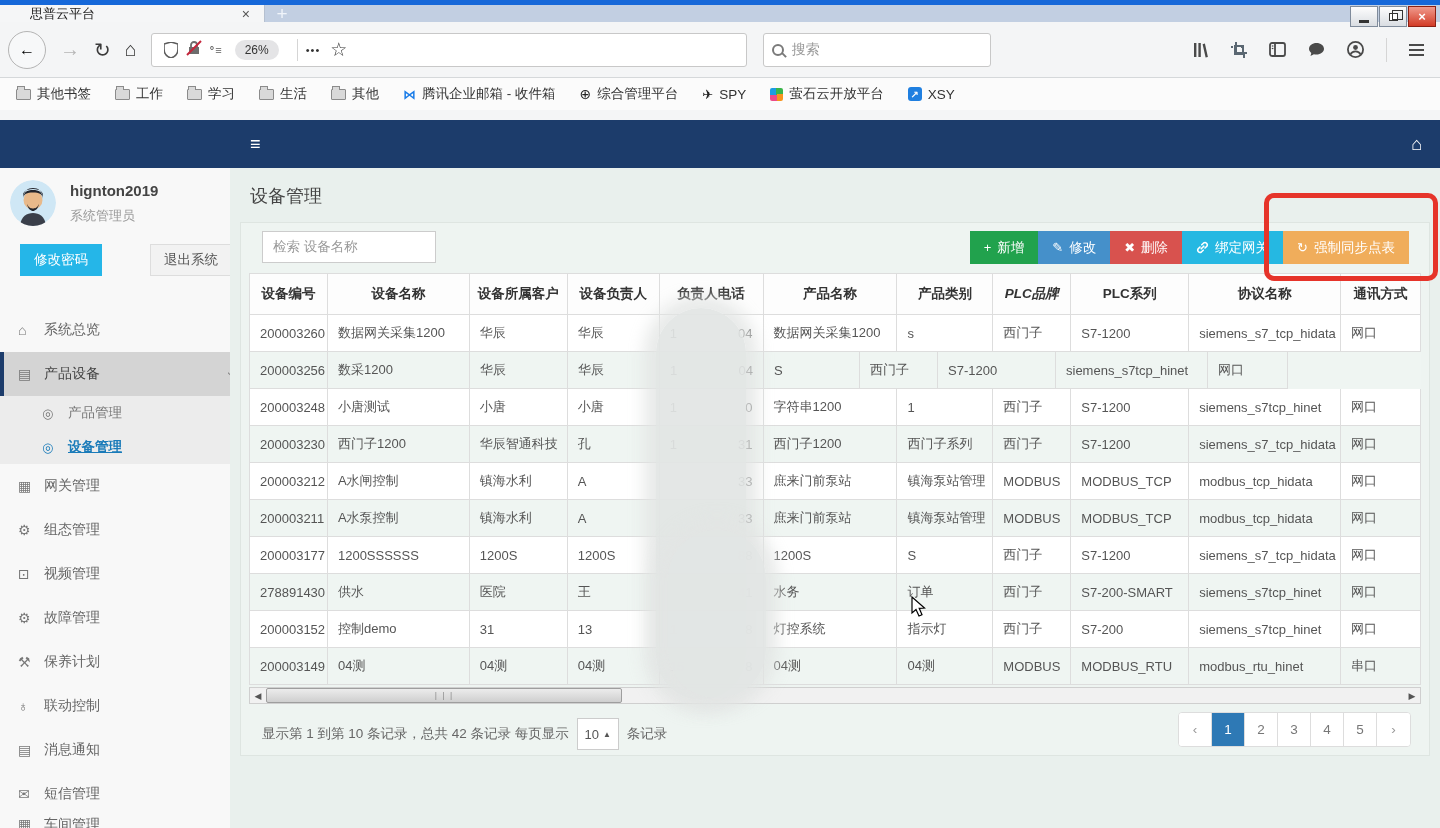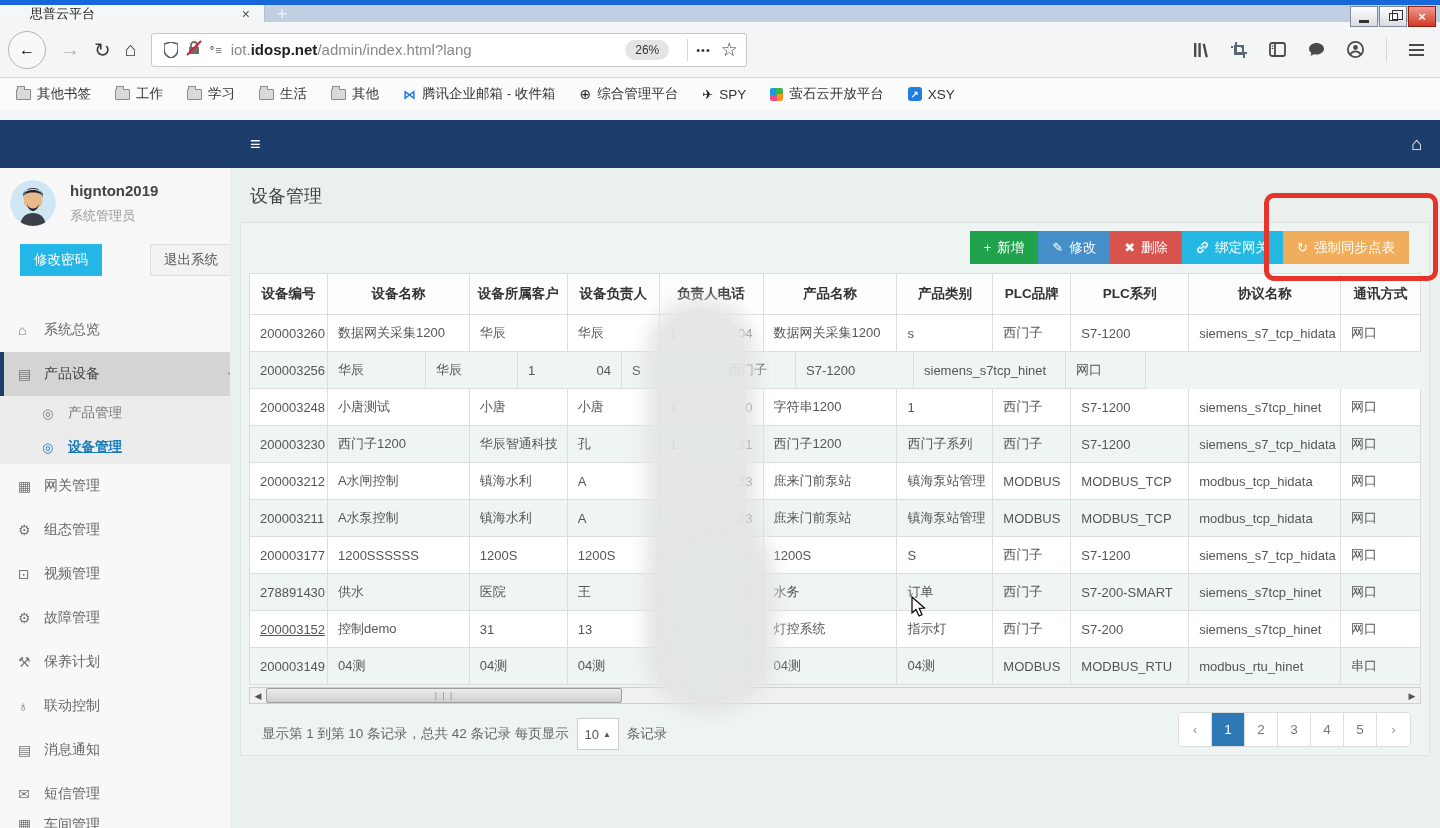--- a/index.html
+++ b/index.html
@@ -204,29 +204,32 @@
           </svg>
       </span>
       <span class="lock-i">
         <svg width="16" height="16" viewBox="0 0 16 16">
           <rect x="3" y="7" width="10" height="7" fill="#6d6d6d"></rect>
           <path d="M5 7 V5 a3 3 0 0 1 6 0 V7" fill="none" stroke="#6d6d6d" stroke-width="1.8"></path>
           <line x1="1" y1="15" x2="15" y2="1" stroke="#c4263c" stroke-width="2"></line>
         </svg>
       </span>
       <span class="perm-i">°≡</span>
-      <span class="url-text"><span>iot.</span><b>idosp.net</b><span>/admin/index.html?lang</span></span>
       <span class="zoom-pill">26%</span>
       <span class="url-extra">
         <span class="sep"></span>
         <span class="dots-i">•••</span>
         <span class="star-i">☆</span>
       </span>
     </div>
 
+    <div class="searchbar">
+      <span class="mag-i"></span>
+      <span class="search-ph">搜索</span>
+    </div>
 
     <div class="right-icons">
       <span>
         <svg width="17" height="16" viewBox="0 0 17 16">
             <path d="M2 1h2.4v14H2zM6.4 1h2.4v14H6.4zM10.6 2.2l2.3-.6 3 13.4-2.3.6z" fill="#4a4a4a"></path>
           </svg>
       </span>
       <span>
         <svg width="16" height="16" viewBox="0 0 16 16">
             <path d="M4 0h2v10h10v2H4zM0 4h2v2H0zM10 4h2v2h-2zM12 12h2v4h-2v-2z" fill="#5a6772"></path>
@@ -394,20 +397,21 @@
       <li class="menu-item clipped">
         <span class="mi-icon">▦</span>
         <span class="mi-label">车间管理</span>
       </li>
     </ul>
 </div>
 
 <div class="main">
   <div class="page-title">设备管理</div>
   <div class="panel">
+    <div class="search-input" title="检索 设备名称">检索 设备名称</div>
     <div class="actions">
         <button class="act-btn" style="background: rgb(33, 162, 77);">
           <span class="act-ic">+</span>
           <span>新增</span>
         </button>
         <button class="act-btn" style="background: rgb(69, 144, 202);">
           <span class="act-ic">✎</span>
           <span>修改</span>
         </button>
         <button class="act-btn" style="background: rgb(216, 82, 78);">
@@ -431,21 +435,21 @@
     <div class="tbl">
       <div class="thead">
           <div class="tr" id="hdr-row">
             <div class="th" style="width: 78px;">设备编号</div>
             <div class="th" style="width: 142px;">设备名称</div>
             <div class="th" style="width: 98px;">设备所属客户</div>
             <div class="th" style="width: 92px;">设备负责人</div>
             <div class="th" style="width: 104px;">负责人电话</div>
             <div class="th" style="width: 134px;">产品名称</div>
             <div class="th" style="width: 96px;">产品类别</div>
-            <div class="th" style="width: 78px;">PLC品牌</div>
+            <div class="th" style="width: 78px; font-style: italic;">PLC品牌</div>
             <div class="th" style="width: 118px;">PLC系列</div>
             <div class="th" style="width: 152px;">协议名称</div>
             <div class="th" style="width: 80px;">通讯方式</div>
           </div>
         </div>
       <div class="tbody" id="tbody">
           <div class="tr">
             <div class="td" style="width: 78px;">200003260</div>
             <div class="td" style="width: 142px;">数据网关采集1200</div>
             <div class="td" style="width: 98px;">华辰</div>
@@ -456,20 +460,21 @@
             </div>
             <div class="td" style="width: 134px;">数据网关采集1200</div>
             <div class="td" style="width: 96px;">s</div>
             <div class="td" style="width: 78px;">西门子</div>
             <div class="td" style="width: 118px;">S7-1200</div>
             <div class="td" style="width: 152px;">siemens_s7_tcp_hidata</div>
             <div class="td" style="width: 80px;">网口</div>
           </div>
           <div class="tr">
             <div class="td" style="width: 78px;">200003256</div>
+            <div class="td" style="width: 142px;">数采1200</div>
             <div class="td" style="width: 98px;">华辰</div>
             <div class="td" style="width: 92px;">华辰</div>
             <div class="td phone" style="width: 104px;">
               <span>1</span>
               <span>04</span>
             </div>
             <div class="td" style="width: 96px;">S</div>
             <div class="td" style="width: 78px;">西门子</div>
             <div class="td" style="width: 118px;">S7-1200</div>
             <div class="td" style="width: 152px;">siemens_s7tcp_hinet</div>
@@ -565,21 +570,21 @@
               <span>41</span>
             </div>
             <div class="td" style="width: 134px;">水务</div>
             <div class="td" style="width: 96px;">订单</div>
             <div class="td" style="width: 78px;">西门子</div>
             <div class="td" style="width: 118px;">S7-200-SMART</div>
             <div class="td" style="width: 152px;">siemens_s7tcp_hinet</div>
             <div class="td" style="width: 80px;">网口</div>
           </div>
           <div class="tr">
-            <div class="td" style="width: 78px; text-decoration: underline;">200003152</div>
+            <div class="td" style="width: 78px;">200003152</div>
             <div class="td" style="width: 142px;">控制demo</div>
             <div class="td" style="width: 98px;">31</div>
             <div class="td" style="width: 92px;">13</div>
             <div class="td phone" style="width: 104px;">
               <span>1</span>
               <span>8</span>
             </div>
             <div class="td" style="width: 134px;">灯控系统</div>
             <div class="td" style="width: 96px;">指示灯</div>
             <div class="td" style="width: 78px;">西门子</div>

